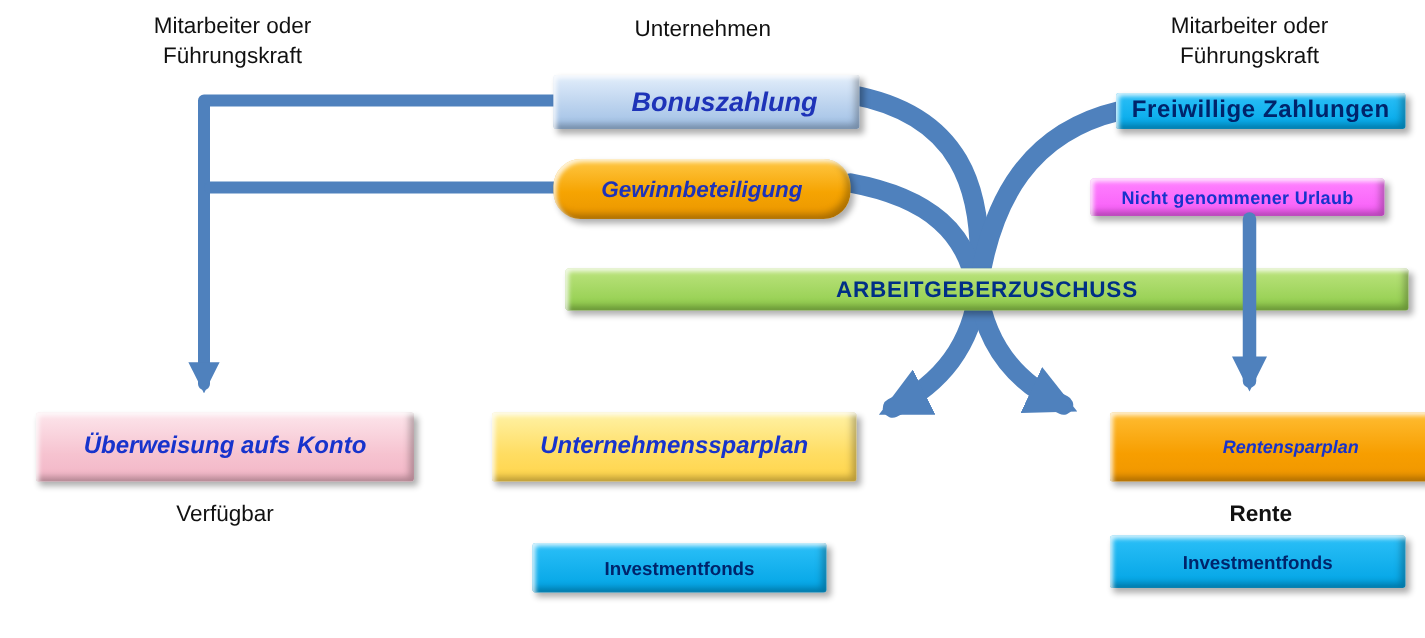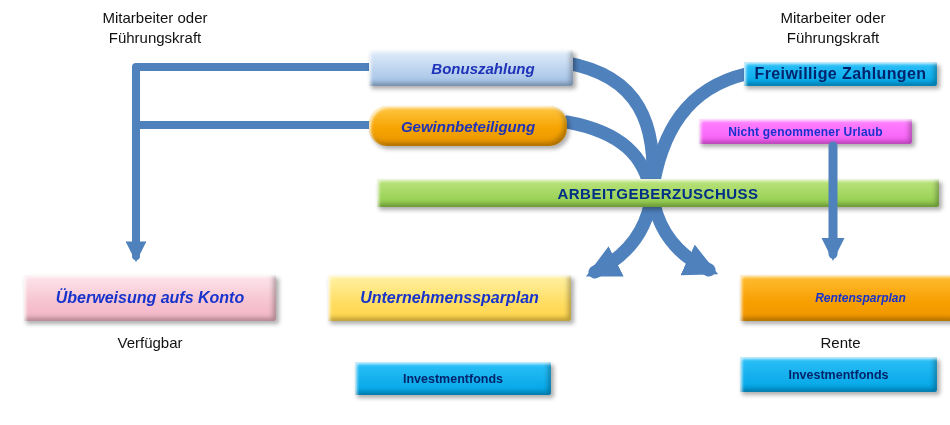--- a/index.html
+++ b/index.html
@@ -13,36 +13,36 @@
   .front{z-index:3;}
   .plain{
     position:absolute;z-index:2;text-align:center;color:#111;
     font-size:15px;line-height:1.3;font-weight:400;
   }
   .actor-left{left:38px;top:8px;width:212px;}
   .actor-center{left:360px;top:10px;width:195px;}
   .actor-right{left:714px;top:8px;width:216px;}
   .cap-verfuegbar{left:13px;top:333px;width:252px;text-align:center;}
   .cap-5jahre{left:317px;top:333px;width:243px;}
-  .cap-rente{left:729px;top:333px;width:201px;}
+  .cap-rente{left:729px;top:333px;width:201px;font-weight:bold;}
   .box{
     position:absolute;z-index:2;display:flex;align-items:center;justify-content:center;
     font-weight:700;text-align:center;border-radius:2px;
     box-shadow:inset 2px 2px 3px rgba(255,255,255,.8),
                inset -3px -3px 5px rgba(0,0,0,.28),
                2.5px 3px 4px rgba(0,0,0,.32);
   }
   .t-italic{font-style:italic;}
-  .b-bonus{left:358px;top:50px;width:180px;height:36px;font-size:15px;color:#1e33b8;
+  .b-bonus{left:358px;top:50px;width:180px;height:36px;font-size:18px;color:#1e33b8;
     background:linear-gradient(180deg,#e3eefb 0%,#bcd3ee 55%,#9fbfe5 100%);padding-left:24px;}
   .b-gewinn{left:358px;top:106px;width:198px;height:40px;font-size:15px;color:#1e33b8;
     background:linear-gradient(180deg,#ffc845 0%,#f6a402 55%,#e99500 100%);border-radius:18px;}
   .b-freiwillige{left:733px;top:62px;width:193px;height:24px;font-size:16px;letter-spacing:.4px;color:#00246b;
     background:linear-gradient(180deg,#2cc0f8 0%,#00a7e8 100%);}
-  .b-urlaub{left:688px;top:119px;width:213px;height:25px;font-size:12px;letter-spacing:.2px;color:#1733cc;
+  .b-urlaub{left:716px;top:119px;width:196px;height:25px;font-size:12px;letter-spacing:.2px;color:#1733cc;
     background:linear-gradient(180deg,#ff82ff 0%,#f75cf7 100%);}
   .b-agz{left:366px;top:179px;width:562px;height:28px;font-size:15px;letter-spacing:.5px;color:#002f86;
     background:linear-gradient(180deg,#bce47e 0%,#8ecb49 100%);}
   .b-konto{left:13px;top:275px;width:252px;height:46px;font-size:16px;color:#1733cc;
     background:linear-gradient(180deg,#fde6ec 0%,#f6c3d0 60%,#f2b5c6 100%);}
   .b-usp{left:317px;top:275px;width:243px;height:46px;font-size:16px;color:#1733cc;
     background:linear-gradient(180deg,#fff2a6 0%,#ffdd62 60%,#ffd44a 100%);}
   .b-rsp{left:729px;top:275px;width:201px;height:46px;font-size:12px;color:#1733cc;
     background:linear-gradient(180deg,#ffbd33 0%,#f79e00 60%,#ef9600 100%);padding-left:20px;}
   .b-inv-m{left:344px;top:362px;width:196px;height:33px;font-size:12.5px;color:#00246b;
@@ -70,20 +70,23 @@
         <path d="M735 74 C676 88 650 132 641 193"></path>
         <path d="M641 193 C637 230 616 256 584 272" marker-end="url(#ah)"></path>
         <path d="M641 193 C646 230 666 255 698 270" marker-end="url(#ah)"></path>
       </g>
     </g>
   </svg>
 
   <div class="plain actor-left">
     <div>Mitarbeiter oder</div>
     <div>Führungskraft</div>
+  </div>
+  <div class="plain actor-center">
+    <div>Unternehmen</div>
   </div>
   <div class="plain actor-right">
     <div>Mitarbeiter oder</div>
     <div>Führungskraft</div>
   </div>
 
   <div class="box t-italic b-bonus">
     <span>Bonuszahlung</span>
   </div>
   <div class="box t-italic b-gewinn">

